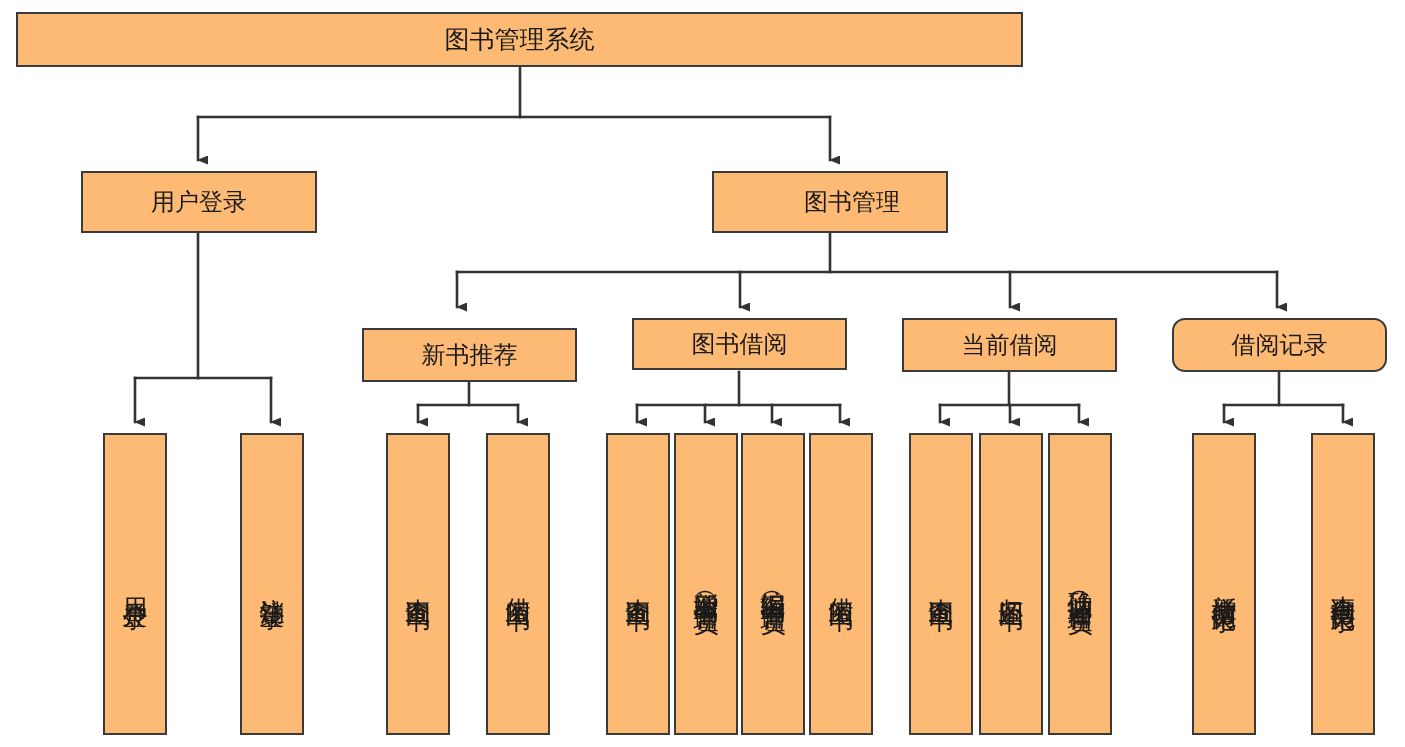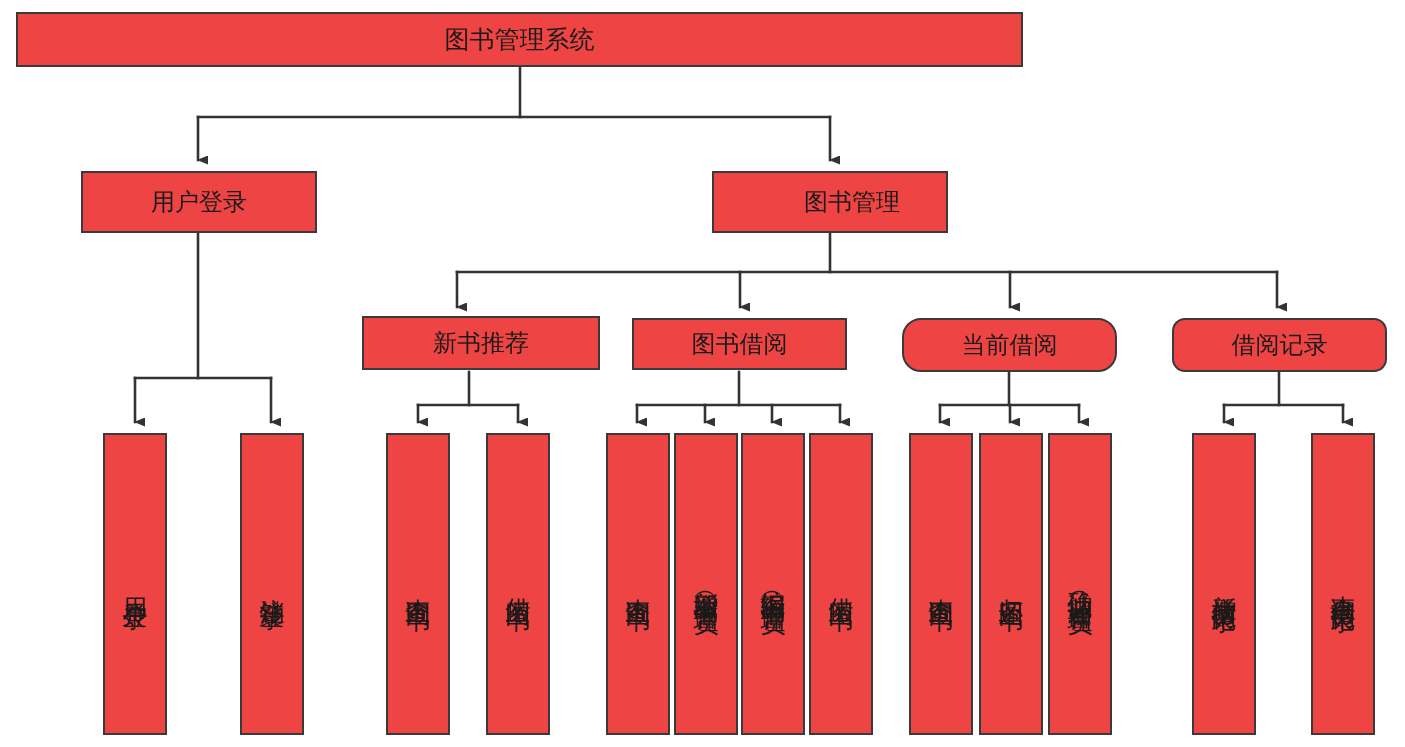--- a/index.html
+++ b/index.html
@@ -21,21 +21,21 @@
   #diagram-svg {
     position: absolute;
     left: 0;
     top: 0;
     width: 1405px;
     height: 747px;
   }
   .node-box {
     position: absolute;
     box-sizing: border-box;
-    background: #ef4444;
+    background: #fdba74;
     border: 2px solid #3a3a3a;
     display: flex;
     align-items: center;
     justify-content: center;
     overflow: hidden;
   }
   .node-label {
     color: #1a1a1a;
     text-align: center;
     line-height: 1.12;
@@ -120,27 +120,27 @@
   <div id="nodes-layer">
       <div class="node-box level-root" style="left: 16px; top: 12px; width: 1007px; height: 55px;">
         <span class="node-label">图书管理系统</span>
       </div>
       <div class="node-box level-two" style="left: 81px; top: 171px; width: 236px; height: 62px;">
         <span class="node-label">用户登录</span>
       </div>
       <div class="node-box level-two" style="left: 712px; top: 171px; width: 236px; height: 62px; padding-left: 44px;">
         <span class="node-label">图书管理</span>
       </div>
-      <div class="node-box level-two" style="left: 362px; top: 316px; width: 238px; height: 54px; justify-content: center;">
+      <div class="node-box level-two" style="left: 362px; top: 328px; width: 215px; height: 54px; justify-content: center;">
         <span class="node-label">新书推荐</span>
       </div>
       <div class="node-box level-two" style="left: 632px; top: 318px; width: 215px; height: 52px;">
         <span class="node-label">图书借阅</span>
       </div>
-      <div class="node-box level-two" style="left: 902px; top: 318px; width: 215px; height: 54px; border-radius: 19px;">
+      <div class="node-box level-two" style="left: 902px; top: 318px; width: 215px; height: 54px;">
         <span class="node-label">当前借阅</span>
       </div>
       <div class="node-box level-two" style="left: 1172px; top: 318px; width: 215px; height: 54px; border-radius: 13px;">
         <span class="node-label">借阅记录</span>
       </div>
       <div class="node-box level-leaf" style="left: 103px; top: 433px; width: 64px; height: 302px;">
         <span class="node-label">用户登录</span>
       </div>
       <div class="node-box level-leaf" style="left: 240px; top: 433px; width: 64px; height: 302px;">
         <span class="node-label">注销登录</span>

